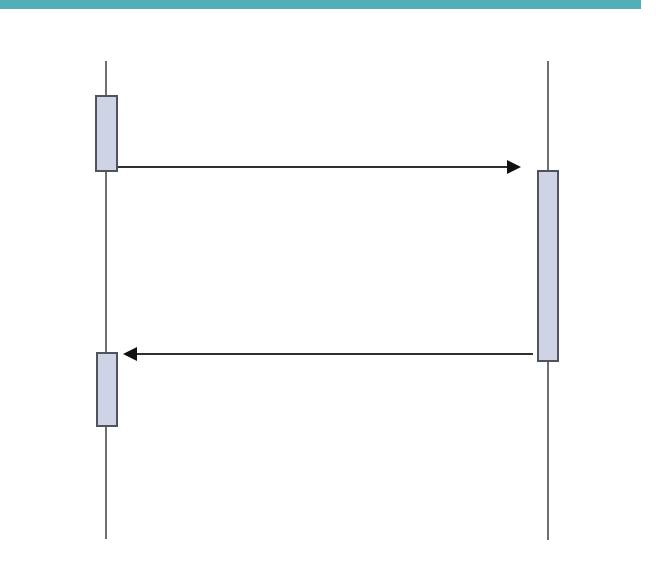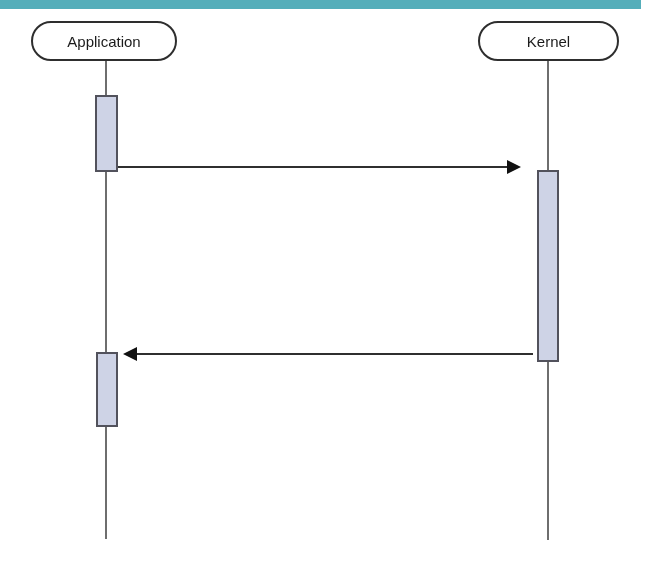--- a/index.html
+++ b/index.html
@@ -89,26 +89,20 @@
     border-right: 14px solid #111111;
   }
 </style>
 </head>
 <body>
 
 <div class="canvas">
 
   <div class="topbar"></div>
 
-  <div class="actor actor-app">
-    <span>Application</span>
-  </div>
-  <div class="actor actor-kernel">
-    <span>Kernel</span>
-  </div>
 
   <div class="lifeline ll-app-1"></div>
   <div class="lifeline ll-app-2"></div>
   <div class="lifeline ll-app-3"></div>
 
   <div class="lifeline ll-k-1"></div>
   <div class="lifeline ll-k-2"></div>
 
   <div class="activation act-app-1"></div>
   <div class="activation act-k"></div>

